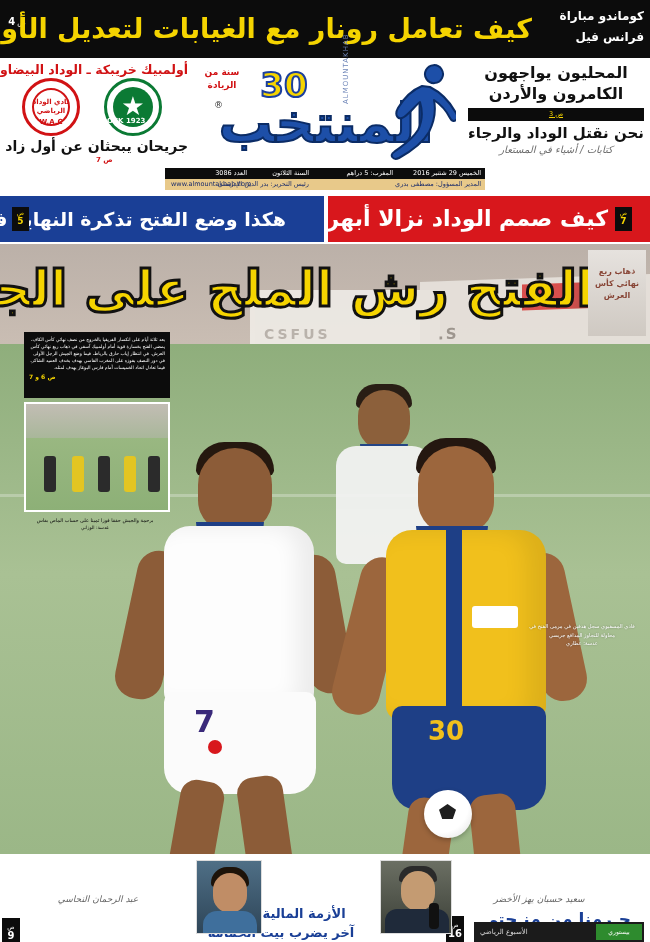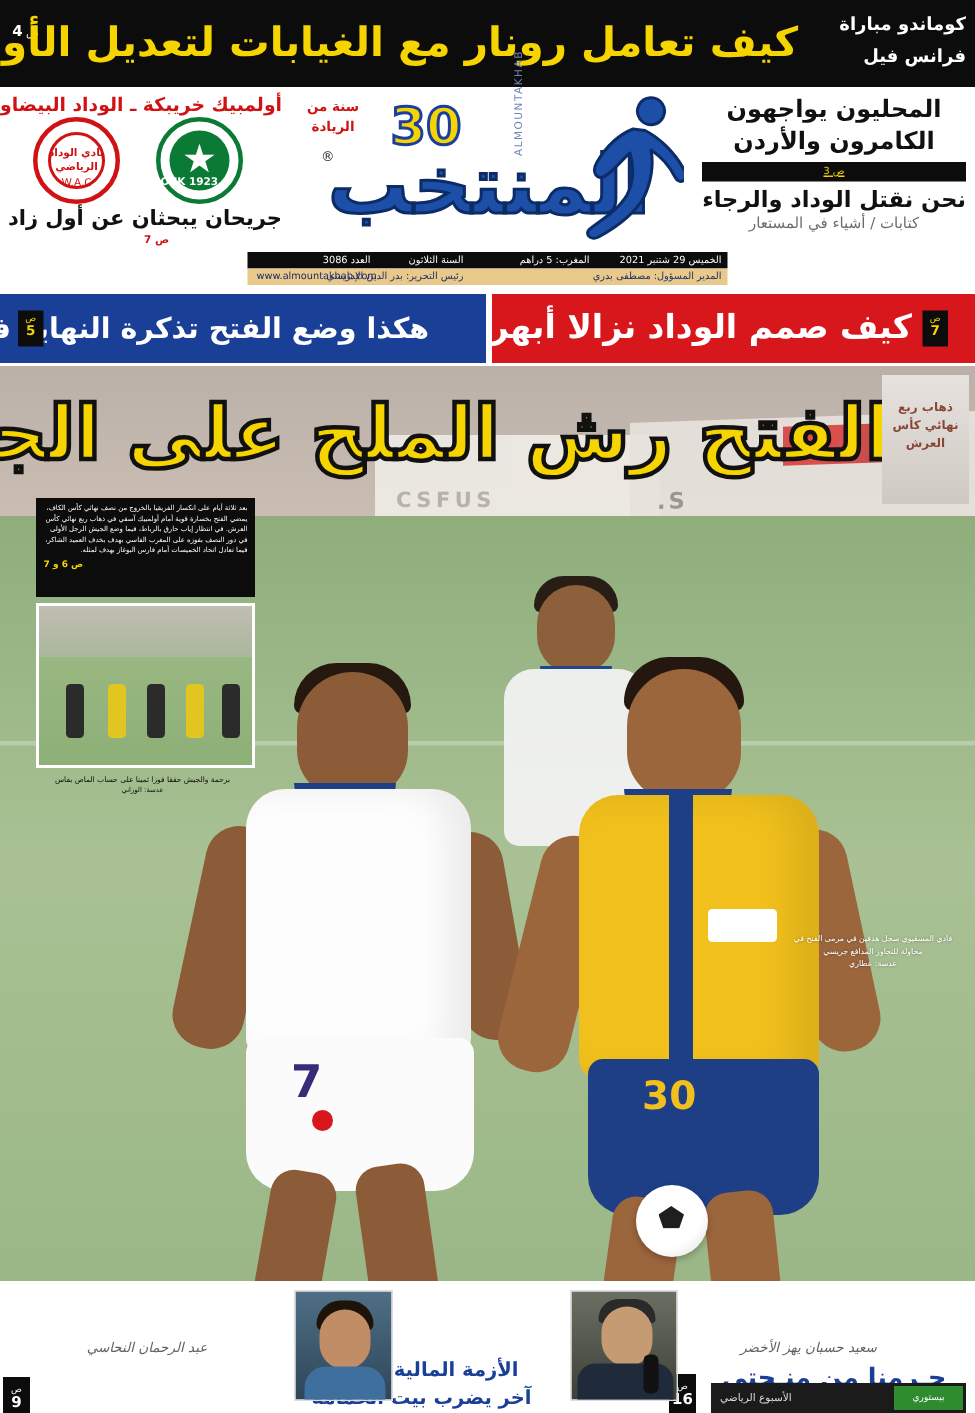--- a/index.html
+++ b/index.html
@@ -24,21 +24,21 @@
   .ml-title{position:absolute;left:8px;top:4px;width:180px;text-align:center;direction:rtl;
     color:#d11214;font-size:12.5px;font-weight:bold;white-space:nowrap;}
   .crests{position:absolute;left:8px;top:20px;width:180px;height:58px;}
   .crest{position:absolute;top:0;width:58px;height:58px;border-radius:50%;}
   .crest-wac{left:14px;background:#fff;border:3px solid #d11214;box-sizing:border-box;}
   .crest-wac:after{content:"";position:absolute;left:7px;top:7px;right:7px;bottom:7px;border-radius:50%;
     border:2px solid #d11214;}
   .crest-wac .cw-txt{position:absolute;left:0;right:0;top:17px;text-align:center;color:#d11214;
     font-size:7px;font-weight:bold;direction:rtl;line-height:9px;}
   .crest-wac .cw-abbr{position:absolute;left:0;right:0;bottom:7px;text-align:center;color:#d11214;
-    font-size:7px;font-weight:normal;}
+    font-size:7px;font-weight:bold;}
   .crest-ock{left:96px;background:#fff;border:3px solid #0b7a34;box-sizing:border-box;}
   .crest-ock:after{content:"";position:absolute;left:6px;top:6px;right:6px;bottom:6px;border-radius:50%;
     background:#0b7a34;}
   .crest-ock .star{position:absolute;left:50%;top:50%;transform:translate(-50%,-52%);
     color:#fff;font-size:26px;line-height:26px;z-index:2;}
   .crest-ock .oc-abbr{position:absolute;left:0;right:0;bottom:8px;color:#fff;
     font-size:7px;font-weight:bold;z-index:3;}
   .ml-sub{position:absolute;left:8px;top:80px;width:180px;text-align:center;direction:rtl;
     color:#111;font-size:14px;font-weight:bold;white-space:nowrap;}
   .ml-pg{position:absolute;left:96px;top:98px;color:#d11214;font-size:7px;font-weight:bold;direction:rtl;}
@@ -59,21 +59,21 @@
   .footballer{position:absolute;right:6px;top:6px;width:74px;height:96px;}
 
   
   .mr-head{position:absolute;right:6px;top:4px;width:176px;direction:rtl;text-align:center;
     color:#111;font-size:16px;font-weight:bold;line-height:21px;}
   .mr-rule{position:absolute;right:6px;top:50px;width:176px;height:13px;background:#0c0c0c;}
   .mr-rule span{display:block;color:#f5d400;font-size:6.5px;text-align:center;line-height:13px;direction:rtl;text-decoration:underline;}
   .mr-sub{position:absolute;right:6px;top:66px;width:176px;direction:rtl;text-align:center;
     color:#111;font-size:15px;font-weight:bold;}
   .mr-byline{position:absolute;right:6px;top:86px;width:176px;direction:rtl;text-align:center;
-    color:#3a3a3a;font-size:10px;opacity:.75;}
+    color:#3a3a3a;font-size:10px;font-style:italic;opacity:.75;}
 
   
   .infobar{position:absolute;left:165px;top:168px;width:320px;height:22px;}
   .ib-black{position:absolute;left:0;top:0;width:320px;height:11px;background:#0c0c0c;color:#fff;
     font-size:6.5px;line-height:11px;direction:rtl;}
   .ib-tan{position:absolute;left:0;top:11px;width:320px;height:11px;background:#e8c98a;color:#1a2c6b;
     font-size:6.5px;line-height:11px;direction:rtl;}
   .ib-cell{position:absolute;top:0;height:11px;white-space:nowrap;}
   .c1{right:4px;} .c2{right:92px;} .c3{right:176px;} .c4{right:238px;}
   .ib-url{position:absolute;left:6px;top:0;color:#1a2c6b;font-size:6.5px;line-height:11px;direction:ltr;}
@@ -284,21 +284,21 @@
     <div class="mr-head">المحليون يواجهون الكامرون والأردن</div>
     <div class="mr-rule">
       <span>ص 3</span>
     </div>
     <div class="mr-sub">نحن نقتل الوداد والرجاء</div>
     <div class="mr-byline">كتابات / أشياء في المستعار</div>
   </div>
 
   <div class="infobar">
     <div class="ib-black">
-      <span class="ib-cell c1">الخميس 29 شتنبر 2021</span>
+      <span class="ib-cell c1">الخميس 29 شتنبر 2016</span>
       <span class="ib-cell c2">المغرب: 5 دراهم</span>
       <span class="ib-cell c3">السنة الثلاثون</span>
       <span class="ib-cell c4">العدد 3086</span>
     </div>
     <div class="ib-tan">
       <span class="ib-cell c1">المدير المسؤول: مصطفى بدري</span>
       <span class="ib-cell c3">رئيس التحرير: بدر الدين الإدريسي</span>
       <span class="ib-url">www.almountakhab.com</span>
     </div>
   </div>

